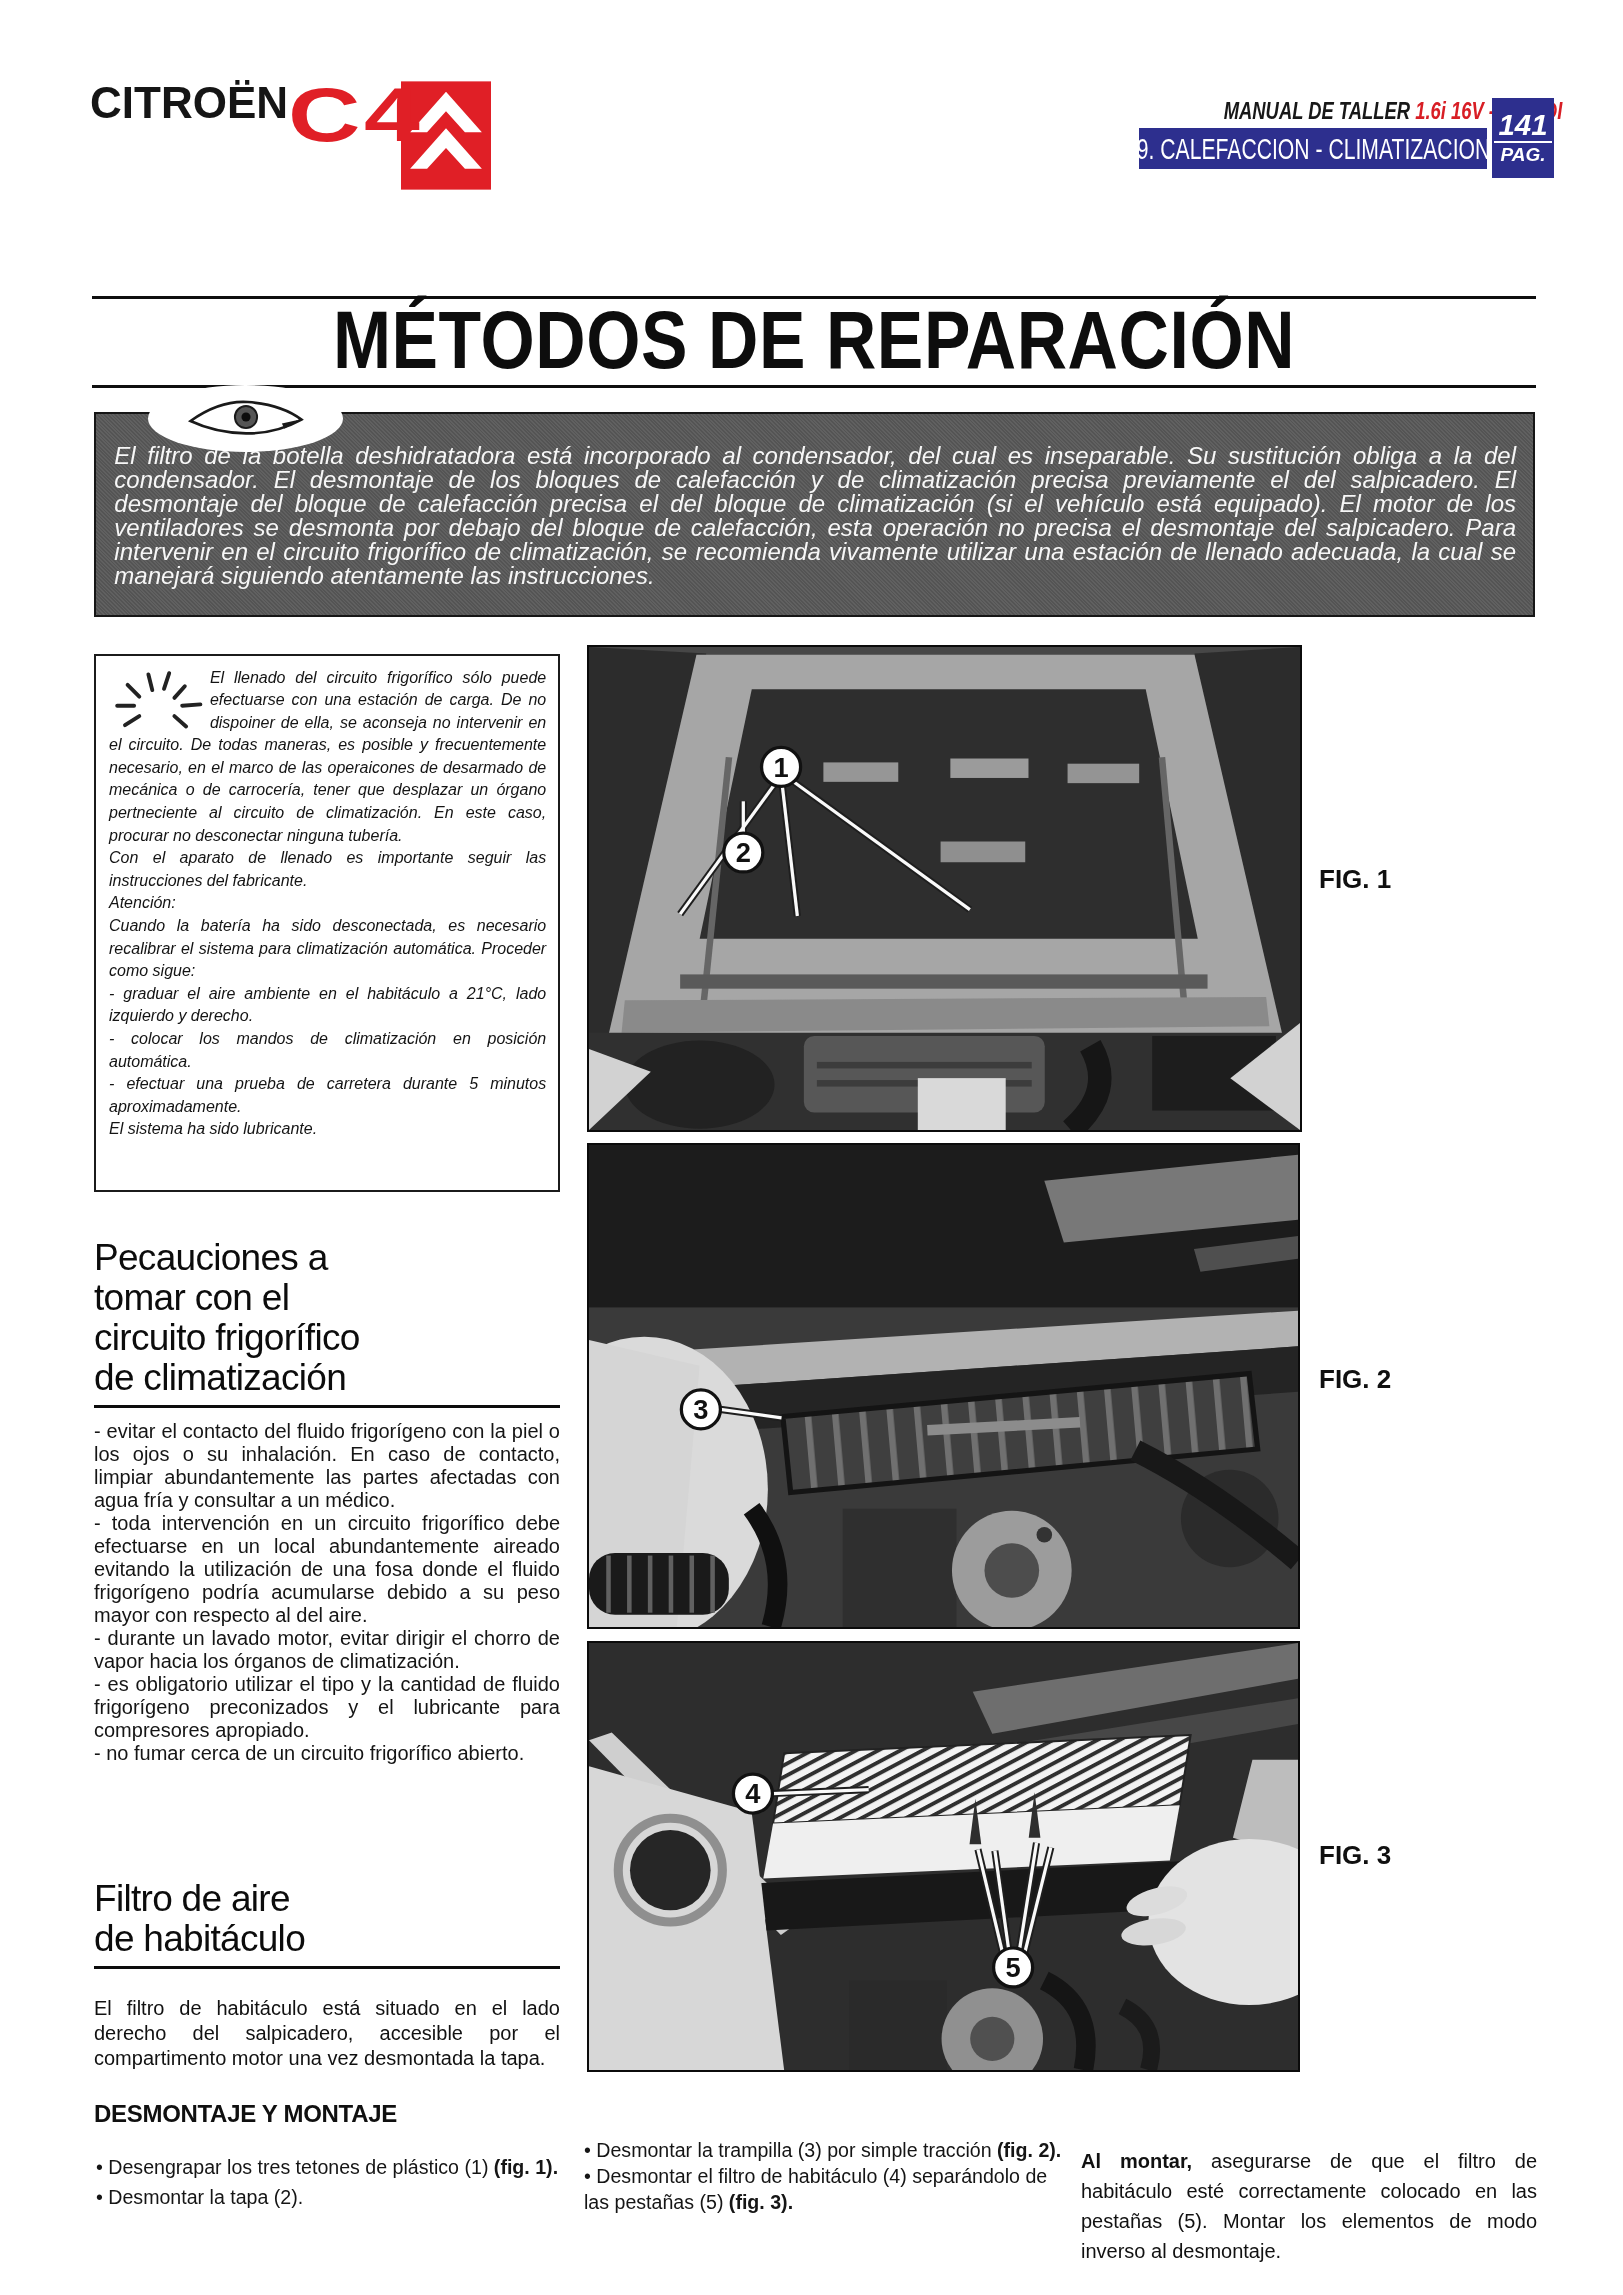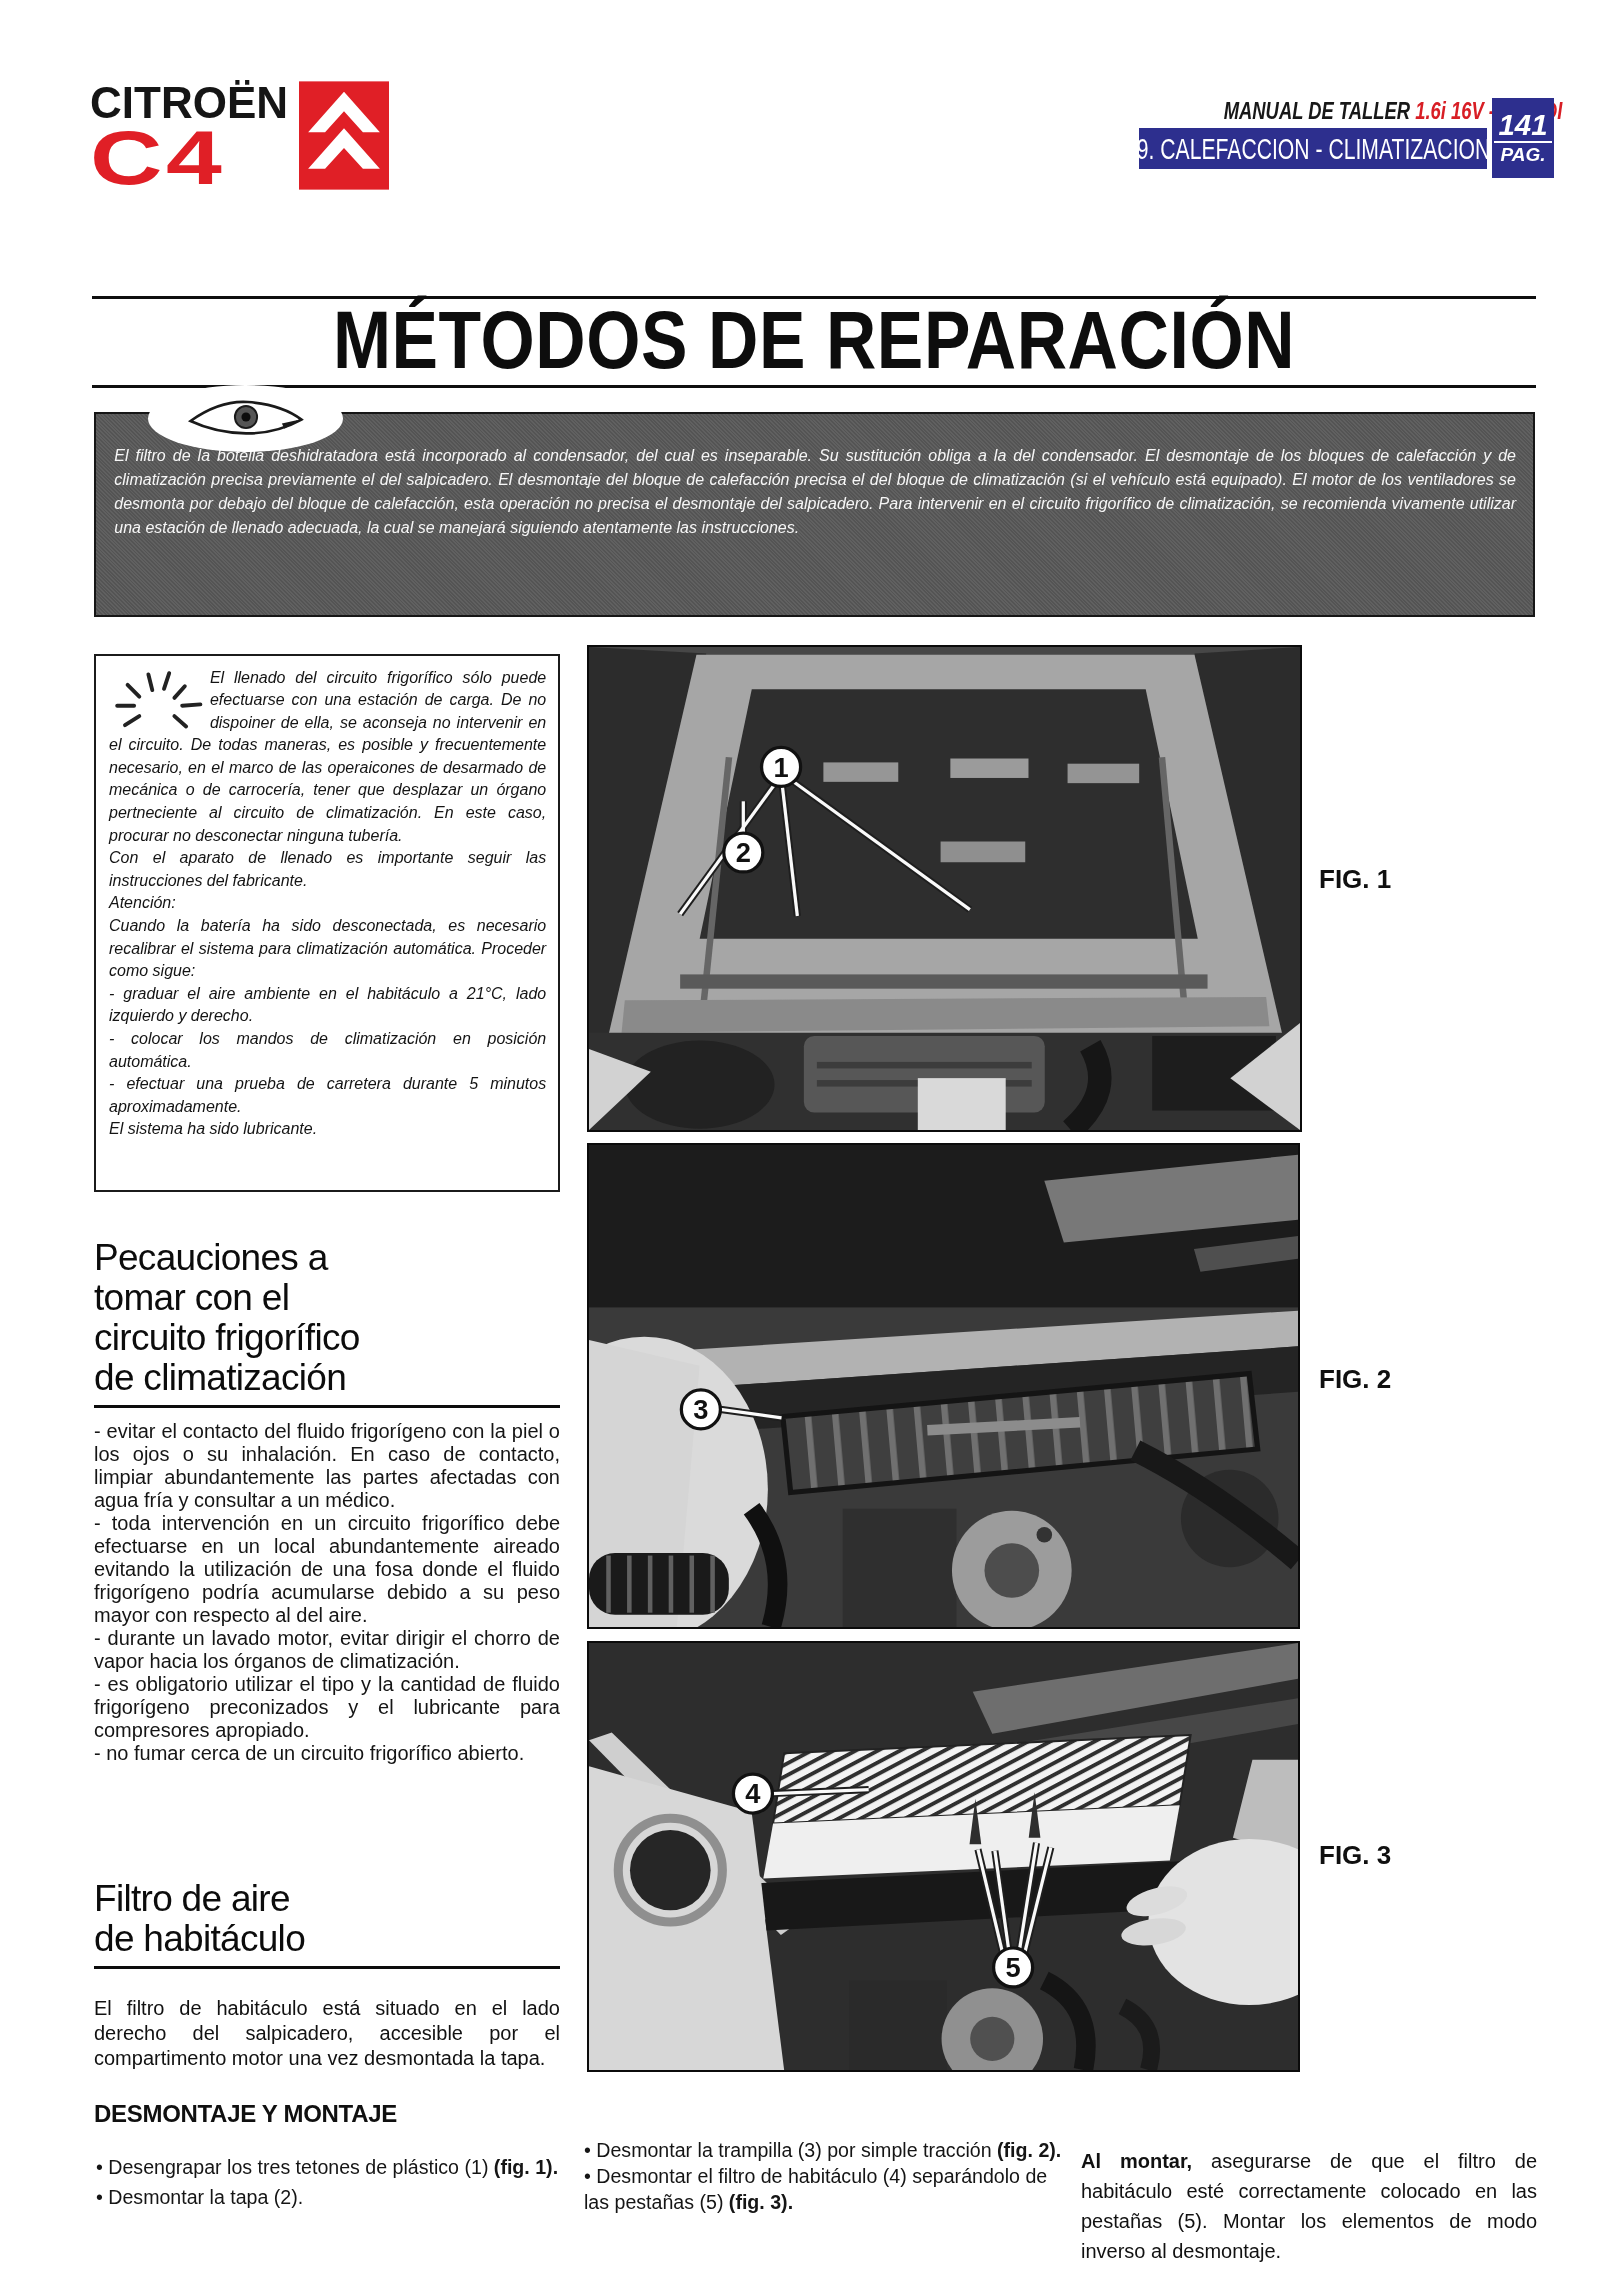--- a/index.html
+++ b/index.html
@@ -5,21 +5,21 @@
   html,body{margin:0;padding:0;}
   body{
     width:1623px;height:2295px;background:#ffffff;position:relative;
     font-family:"Liberation Sans",sans-serif;color:#111;
     -webkit-font-smoothing:antialiased;
   }
   .abs{position:absolute;}
 
   
   #logo{left:90px;top:81px;display:flex;gap:10.5px;align-items:flex-start;}
-  .logo-words{display:flex;flex-direction:column;}
+  .logo-words{display:flex;flex-direction:row;}
   .brand{font-weight:bold;font-size:44px;line-height:43px;color:#151515;letter-spacing:0px;}
   .model{font-weight:bold;font-size:76px;line-height:67px;color:#e01f26;letter-spacing:2.6px;
          transform:scaleX(1.32);transform-origin:left center;}
   .chevron-box{width:90px;height:109px;}
 
   #manual-line{left:1139px;top:96px;width:348px;height:31px;text-align:right;white-space:nowrap;}
   #manual-line .squeeze{display:inline-block;transform:scaleX(0.80);transform-origin:right center;
       font-style:italic;font-weight:bold;font-size:23px;line-height:30px;}
   #manual-line .black{color:#181818;}
   #manual-line .red{color:#d81e25;}
@@ -41,21 +41,21 @@
   #rule-bottom{top:385px;}
   #main-title{left:92px;top:300px;width:1444px;text-align:center;
       font-size:81px;line-height:81px;font-weight:bold;color:#0d0d0d;letter-spacing:0.7px;
       transform:scaleX(0.86);transform-origin:center;white-space:nowrap;}
 
   
   #notice{left:94px;top:412px;width:1441px;height:205px;background:#585858;
       border:2.6px solid #161616;box-sizing:border-box;
       background-image:repeating-linear-gradient(45deg,rgba(255,255,255,0.05) 0 1.3px,rgba(0,0,0,0.05) 1.3px 2.6px);}
   #notice .txt{position:absolute;left:18.3px;right:17px;top:30px;color:#f7f7f7;
-      font-style:italic;font-size:16px;line-height:24px;text-align:justify;}
+      font-style:italic;font-size:24px;line-height:24px;text-align:justify;}
   #eye-notch{left:148px;top:385px;width:195px;height:67px;background:#ffffff;border-radius:50%;
       display:flex;align-items:center;justify-content:center;z-index:4;}
 
   
   #tipbox{left:94px;top:654px;width:466px;height:538px;border:2px solid #1b1b1b;box-sizing:border-box;
       padding:10.5px 11.8px 0 13px;font-style:italic;font-size:16px;line-height:22.6px;
       text-align:justify;color:#141414;}
   #tipbox p{margin:0;}
   .sunburst{float:left;width:97px;height:65px;margin:1.3px 3.9px 0 0;}
 

